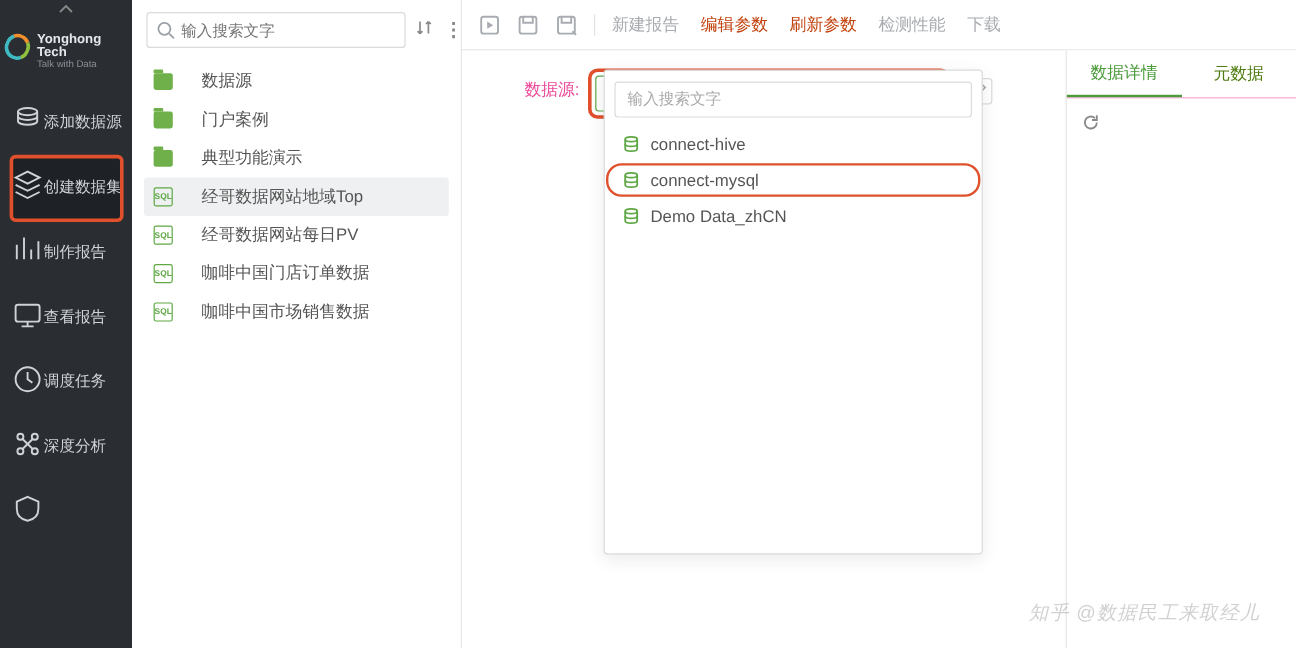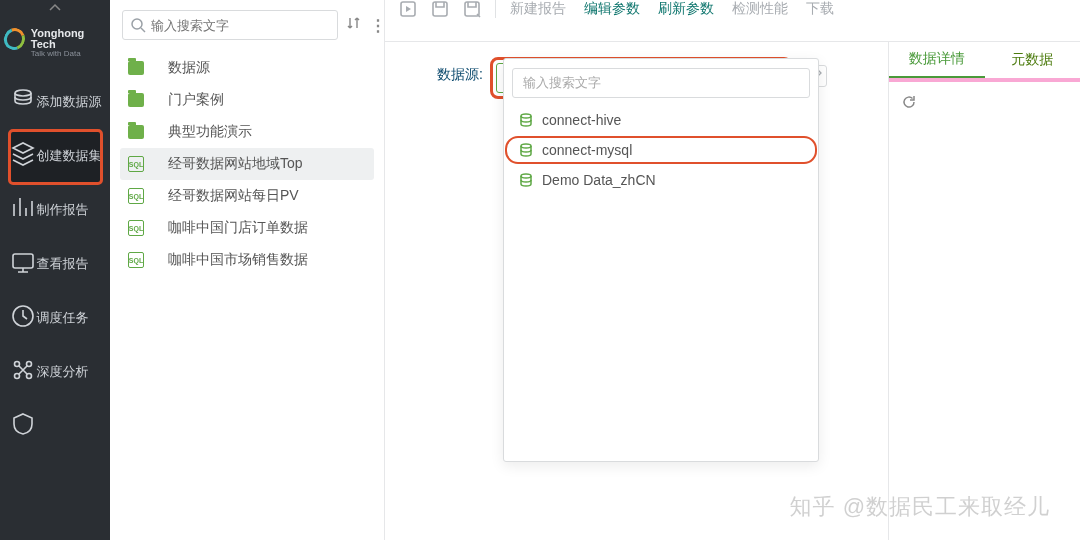--- a/index.html
+++ b/index.html
@@ -23,46 +23,46 @@
 .tree .search .mag{position:absolute;left:8px;top:7px;color:#9aa0a6}
 .tree .search .sort{color:#888;cursor:pointer}
 .tree .search .dots{color:#888;cursor:pointer;font-weight:700}
 .tree ul{list-style:none;padding:2px 10px}
 .tree li{display:flex;align-items:center;gap:24px;padding:7px 8px;font-size:14px;color:#555;border-radius:3px;cursor:pointer}
 .tree li.sel{background:#eef0f1}
 .fld{width:16px;height:14px;background:#6fb04a;border-radius:2px;position:relative}
 .fld:before{content:"";position:absolute;top:-3px;left:0;width:8px;height:3px;background:#6fb04a;border-radius:1px 1px 0 0}
 .sql{width:16px;height:16px;border:1.5px solid #5fa845;border-radius:2px;display:flex;align-items:center;justify-content:center;font-size:7px;color:#5fa845;font-weight:700}
 .main{flex:1;display:flex;flex-direction:column;position:relative}
-.toolbar{height:42px;border-bottom:1px solid #e6e7e9;display:flex;align-items:flex-start;padding:0 14px;gap:14px;font-size:14px;color:#a8acb1}
+.toolbar{height:42px;border-bottom:1px solid #e6e7e9;display:flex;align-items:center;padding:0 14px;gap:14px;font-size:14px;color:#a8acb1}
 .toolbar .ic2{width:18px;height:18px;display:flex;align-items:center;justify-content:center}
 .toolbar .ic2 svg{stroke:#a8acb1;fill:none;stroke-width:1.6}
 .toolbar .sep{width:1px;height:18px;background:#e0e2e4}
 .toolbar .lnk{cursor:pointer}
-.toolbar .lnk.dk{color:#0f766e}
+.toolbar .lnk.dk{color:#c2410c}
 .dsrow{display:flex;align-items:flex-start;gap:10px;padding:18px 0 0 52px;position:relative}
-.dsrow label{font-size:14px;color:#0c4a6e;padding-top:6px}
+.dsrow label{font-size:14px;color:#ec4899;padding-top:6px}
 .combo-wrap{position:relative;outline:3px solid #e0502c;border-radius:5px;padding:3px}
 .combo{width:290px;height:30px;border:1px solid #5fa845;border-radius:3px;display:flex;align-items:center;background:#fff}
 .combo .val{flex:1;padding:0 10px;color:#888;font-size:13px}
 .combo .ar{width:28px;height:100%;border-left:1px solid #cfd3d6;display:flex;align-items:center;justify-content:center;color:#8b9096}
 .edit{margin-left:6px;margin-top:5px;width:22px;height:22px;border:1px solid #d9dbdd;border-radius:3px;display:flex;align-items:center;justify-content:center;color:#a8acb1;cursor:pointer}
 .dropdown{position:absolute;left:118px;top:58px;width:316px;background:#fff;border:1px solid #d9dbdd;border-radius:3px;box-shadow:0 4px 14px rgba(0,0,0,.08);padding:6px 0}
 .dropdown .dsi{height:30px;margin:3px 8px;border:1px solid #d9dbdd;border-radius:3px;padding:0 10px;font-size:13px;color:#aaa;display:flex;align-items:center}
 .dropdown ul{list-style:none;padding:4px 0 260px}
 .dropdown li{display:flex;align-items:center;gap:8px;padding:7px 14px;font-size:14px;color:#555;cursor:pointer}
 .dropdown li.hl{outline:2.5px solid #e0502c;border-radius:14px;outline-offset:-3px}
 .db{width:16px;height:16px}
 .db svg{stroke:#5fa845;fill:none;stroke-width:1.5}
 .rpanel{position:absolute;right:0;top:42px;width:192px;height:498px;border-left:1px solid #e6e7e9;background:#fff}
-.rtabs{display:flex;height:40px;border-bottom:4px solid #f9a8d4}
+.rtabs{display:flex;height:40px;border-bottom:1px solid #f9a8d4}
 .rtabs div{flex:1;display:flex;align-items:center;justify-content:center;font-size:14px;cursor:pointer;color:#4d7c0f}
 .rtabs .on{color:#4a9a3a;border-bottom:2px solid #4a9a3a}
 .rpanel .ref{padding:12px;color:#888}
-.wm{position:absolute;right:30px;bottom:18px;font-size:22px;color:rgba(120,120,120,.35);letter-spacing:1px}
+.wm{position:absolute;right:30px;bottom:18px;font-size:16px;color:rgba(120,120,120,.35);font-style:italic;letter-spacing:1px}
 </style>
 </head>
 <body>
 
 <div class="leftnav">
   <div class="collapse">
       <svg width="14" height="10">
         <path d="M2 7 L7 2 L12 7" stroke="#888" fill="none" stroke-width="1.5"></path>
       </svg>
     </div>

